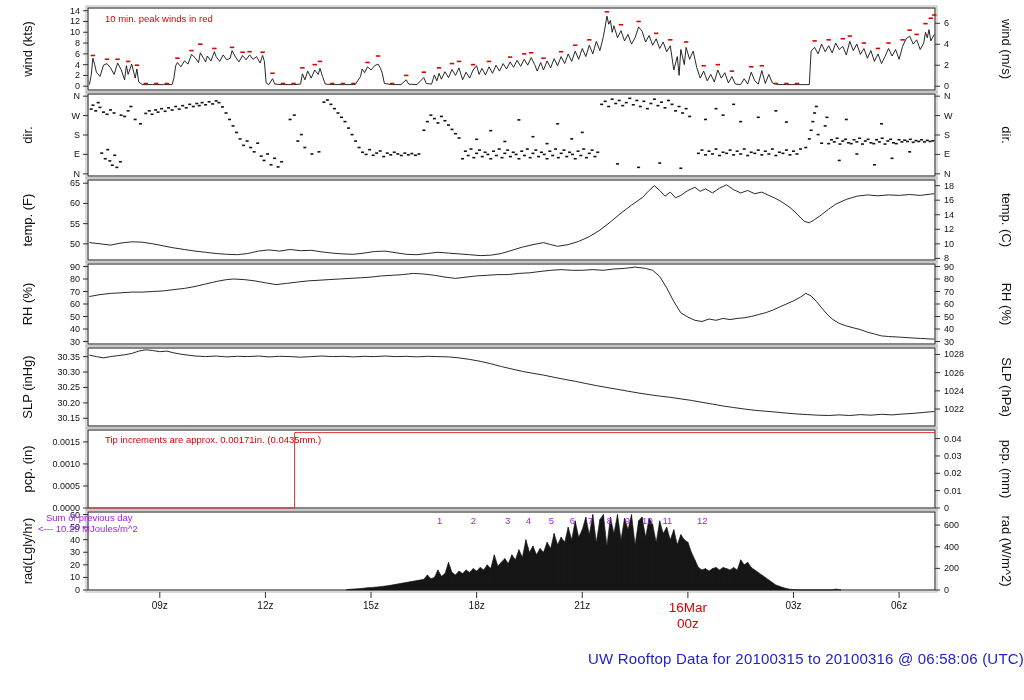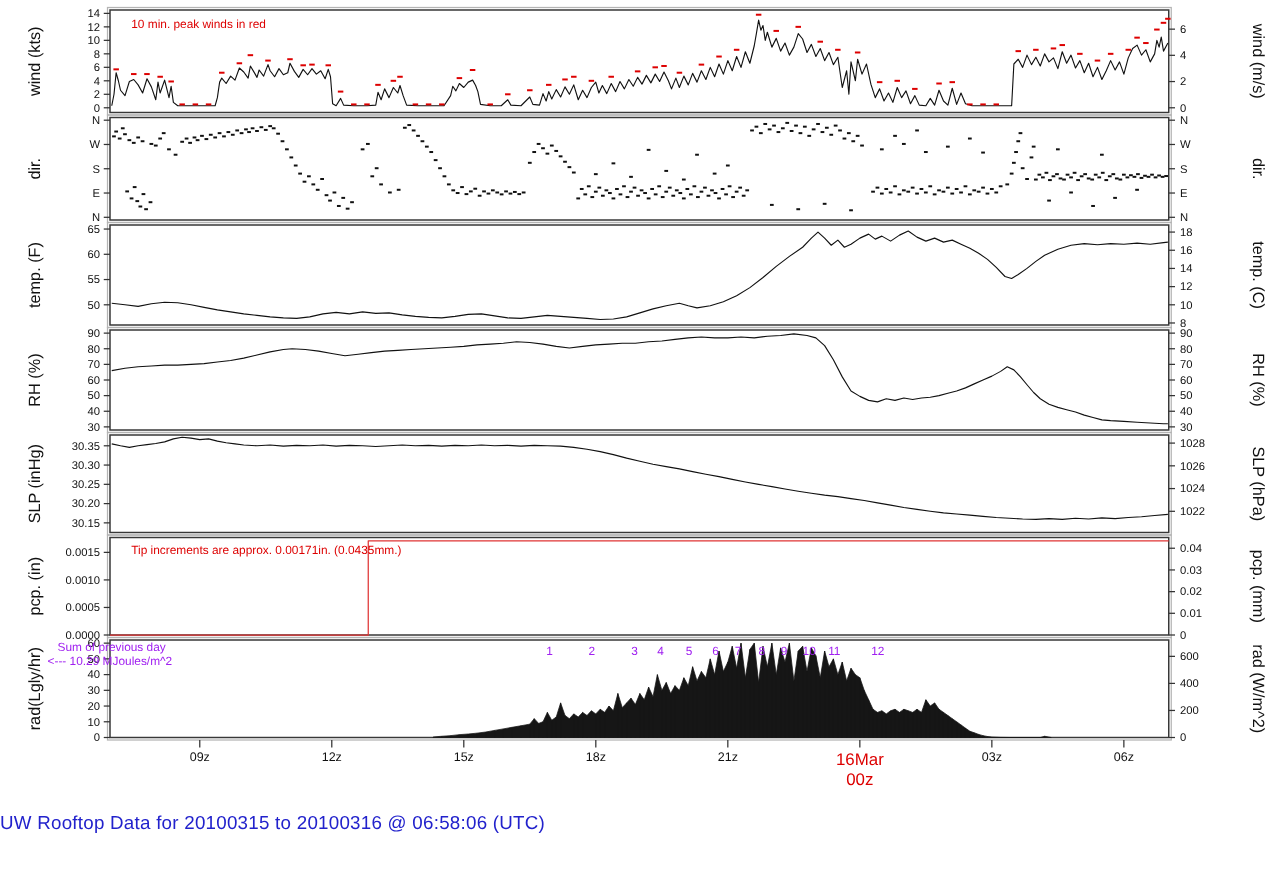--- a/index.html
+++ b/index.html
@@ -1,19 +1,19 @@
 <!DOCTYPE html>
 <html><head>
 <meta charset="utf-8">
 <style>
   html,body{margin:0;padding:0;background:#ffffff;}
   #stage{position:relative;width:1024px;height:700px;background:#ffffff;overflow:hidden;
          font-family:"Liberation Sans", sans-serif;}
   #fig{position:absolute;left:0;top:0;}
-  #chart-title{position:absolute;left:0;top:650px;width:1024px;text-align:left;
+  #chart-title{position:absolute;left:0;top:650px;width:1024px;text-align:right;
                font-size:15px;letter-spacing:0.2px;color:#2222cc;}
 </style>
 </head>
 <body>
 
 <div id="stage">
   <svg id="fig" width="1024" height="700" viewBox="0 0 1024 700">
       <rect x="0" y="0" width="1024" height="700" fill="#ffffff"></rect>
       <g>
         <rect x="86" y="6" width="851" height="86" fill="none" stroke="#b4b4b4" stroke-width="1"></rect>

